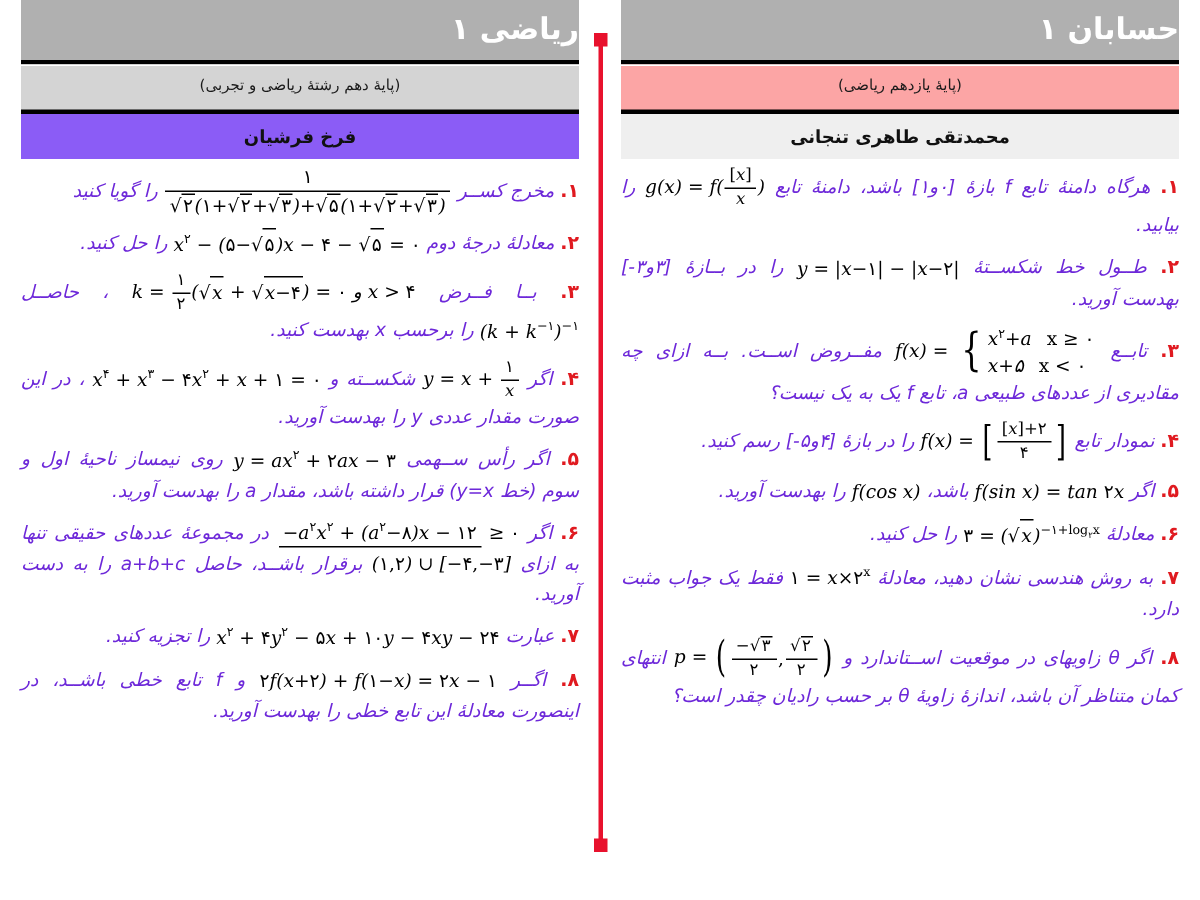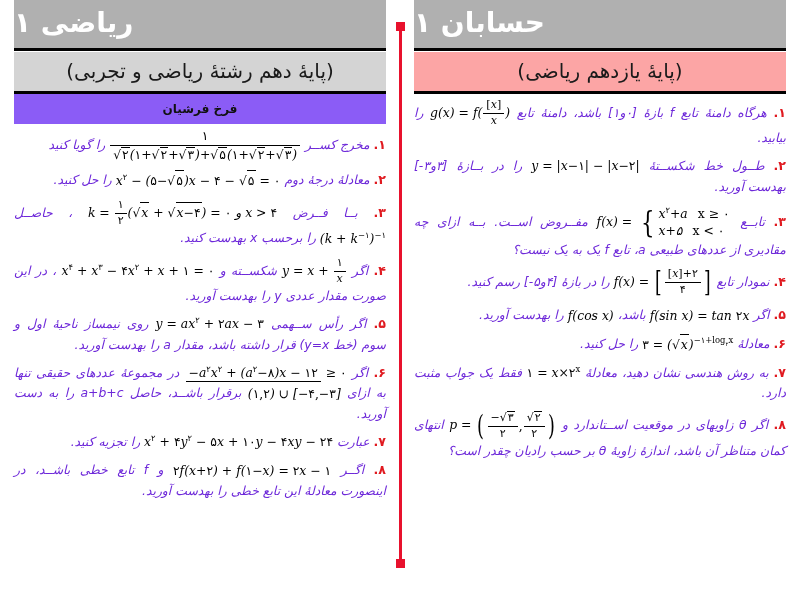--- a/index.html
+++ b/index.html
@@ -63,33 +63,33 @@
   }
 
   
   .header-block {
     margin: 0;
     padding: 0;
   }
   .title-bar {
     background: #b0b0b0;
     color: #ffffff;
-    text-align: left;
-    font-size: 28px;
+    text-align: right;
+    font-size: 20px;
     font-weight: bold;
     line-height: 1;
     padding: 9px 0 11px 0;
     border-bottom: 3px solid #000000;
     letter-spacing: 1px;
   }
   .subtitle-bar {
     background: #d4d4d4;
     color: #1a1a1a;
     text-align: center;
-    font-size: 20px;
+    font-size: 10px;
     line-height: 1;
     padding: 9px 0 10px 0;
     border-top: 1px solid #ffffff;
     border-bottom: 3px solid #000000;
   }
   .author-bar {
     background: #efefef;
     color: #111111;
     text-align: center;
     font-size: 12px;
@@ -243,20 +243,21 @@
 <body style="background: rgb(255, 255, 255);">
 
 <div class="page">
 
   <div class="column">
     <div class="column-inner">
 
       <div class="header-block">
         <div class="title-bar" style="background: rgb(176, 176, 176); color: rgb(255, 255, 255);">حسابان ۱</div>
         <div class="subtitle-bar" style="background: #fca5a5;">(پایهٔ یازدهم ریاضی)</div>
+        <div class="author-bar" style="background: rgb(239, 239, 239);">محمدتقی طاهری تنجانی</div>
       </div>
 
       <div class="problems">
 
         <div class="problem">
           <span class="pnum" style="color: rgb(224, 26, 32);">۱.</span>
           <span class="ptext">هرگاه دامنهٔ تابع f بازهٔ [۰و۱] باشد، دامنهٔ تابع</span>
           <span class="math">g(x) = f(<span class="frac small"><span class="num"><span class="up">[</span>x<span class="up">]</span></span><span class="den">x</span></span>)</span>
           <span class="ptext">را بیابید.</span>
         </div>

